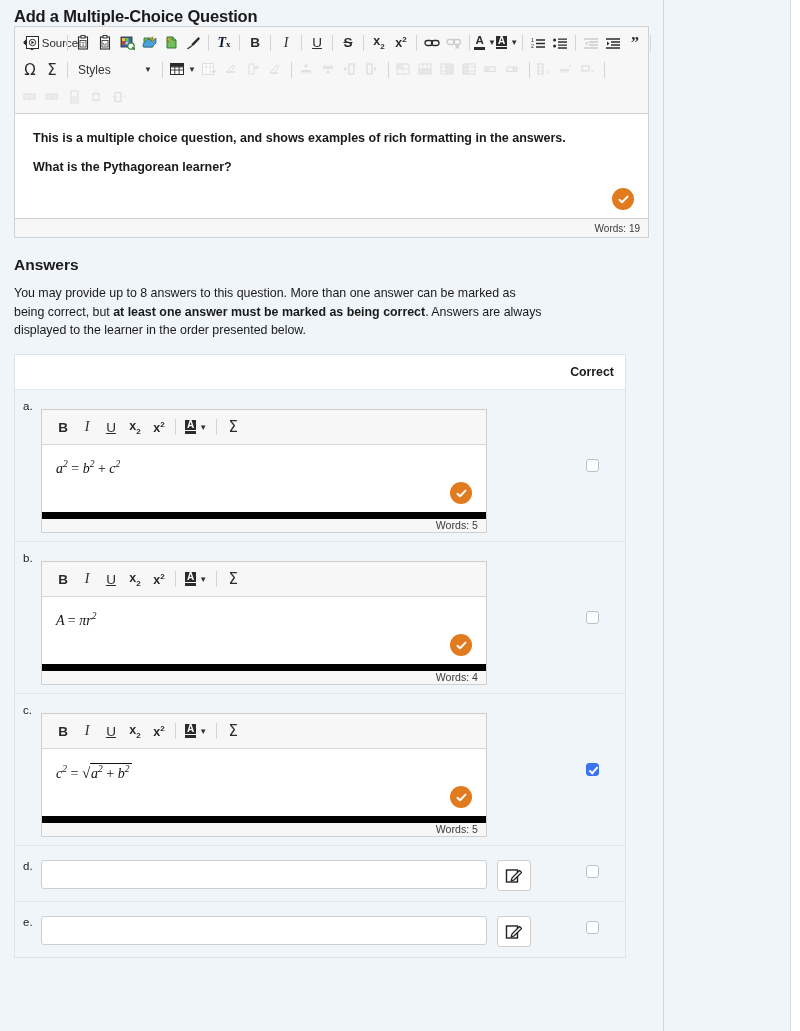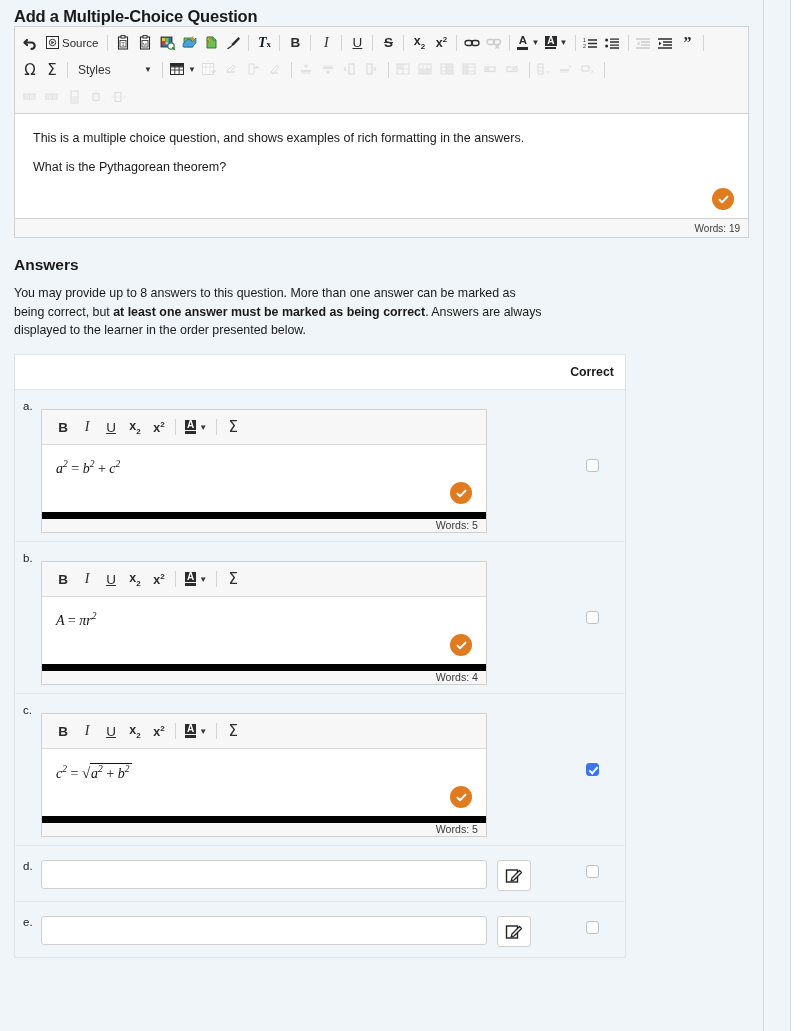--- a/index.html
+++ b/index.html
@@ -6,21 +6,21 @@
   html, body {
     margin: 0; padding: 0;
     width: 800px; height: 1031px;
     background: #eff5f8;
     font-family: "Liberation Sans", sans-serif;
     color: #1a1a1a;
     overflow: hidden;
   }
   .page {
     position: relative;
-    width: 764px;
+    width: 664px;
     height: 1031px;
     background: #eff5f8;
     border-right: 1px solid #cfd8dc;
   }
   .page-edge {
     position: absolute;
     top: 0; left: 790px;
     width: 10px; height: 1031px;
     background: #ffffff;
     border-left: 1px solid #d6dde0;
@@ -107,20 +107,21 @@
     min-height: 104px;
     padding: 16px 18px 8px 18px;
     position: relative;
     background: #fff;
   }
   .ck-body p {
     margin: 0 0 12px 0;
     font-size: 12.5px;
     line-height: 1.35;
     font-family: "Liberation Sans", sans-serif;
+    font-weight: bold;
   }
   .a11y-badge {
     position: absolute;
     width: 22px; height: 22px;
     border-radius: 50%;
     background: #e07b1f;
     display: flex; align-items: center; justify-content: center;
     cursor: pointer;
   }
   .a11y-badge svg { display:block; }
@@ -700,21 +701,21 @@
                 <path d="M0.5 7 h14" stroke="#dedede" stroke-width="0.7" stroke-dasharray="2 2"></path>
                 <rect x="4" y="2.5" width="6" height="9" fill="none" stroke="#dedede" stroke-width="1.2"></rect>
               </svg>
             </span>
           </span>
         </div>
     </div>
 
     <div class="ck-body">
       <p>This is a multiple choice question, and shows examples of rich formatting in the answers.</p>
-      <p>What is the Pythagorean theorem?</p>
+      <p>What is the Pythagorean learner?</p>
       <div class="a11y-badge" style="right:14px; bottom:8px;">
         <svg width="13" height="13" viewBox="0 0 13 13">
             <path d="M2.5 6.8 L5 9.2 L10.5 3.6" stroke="#fff" stroke-width="2" fill="none" stroke-linecap="round" stroke-linejoin="round"></path>
           </svg>
       </div>
     </div>
 
     <div class="ck-footer">
       <span>Words: 19</span>
     </div>

